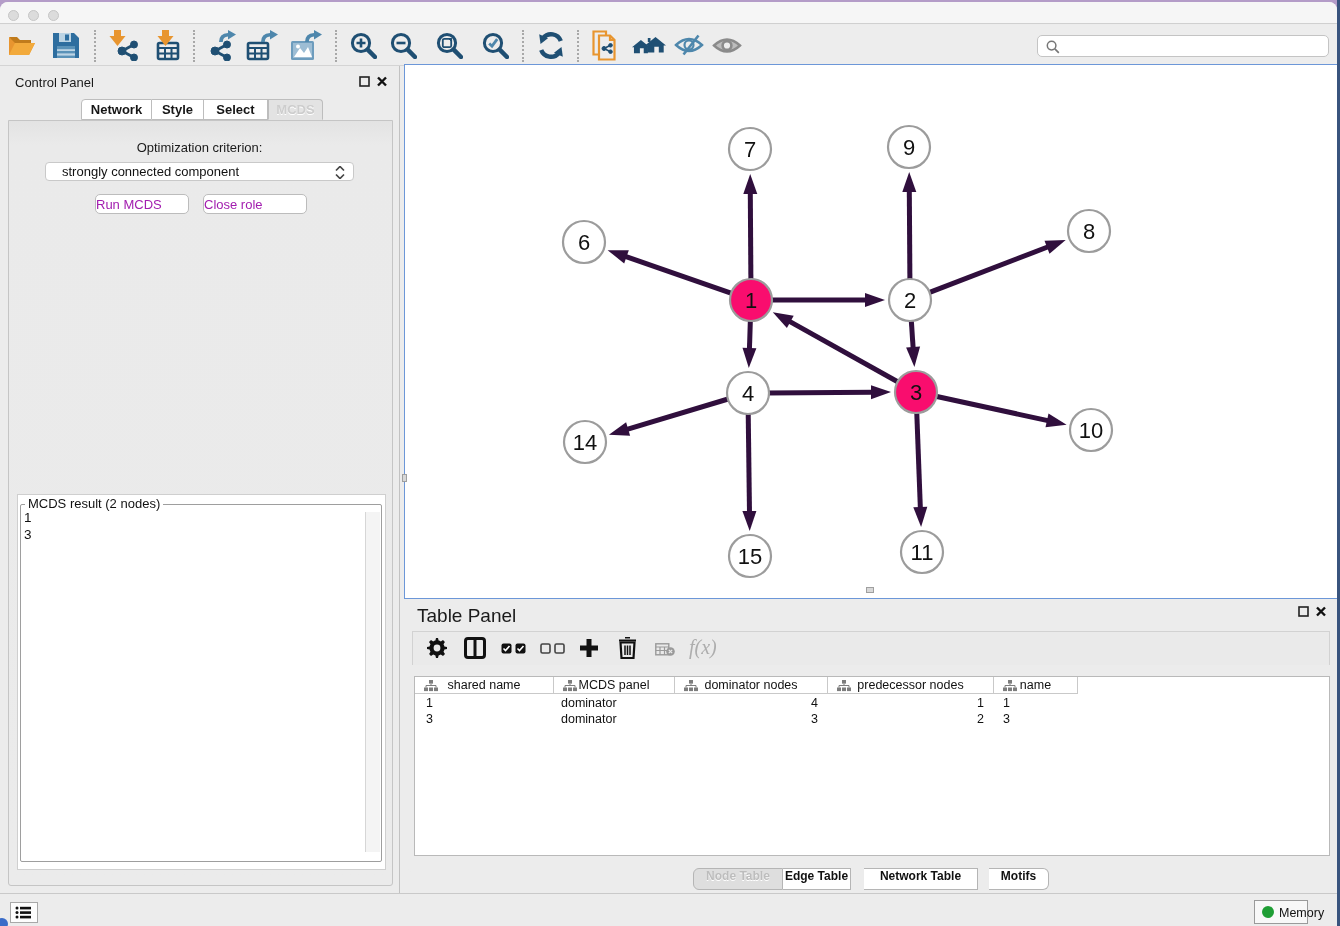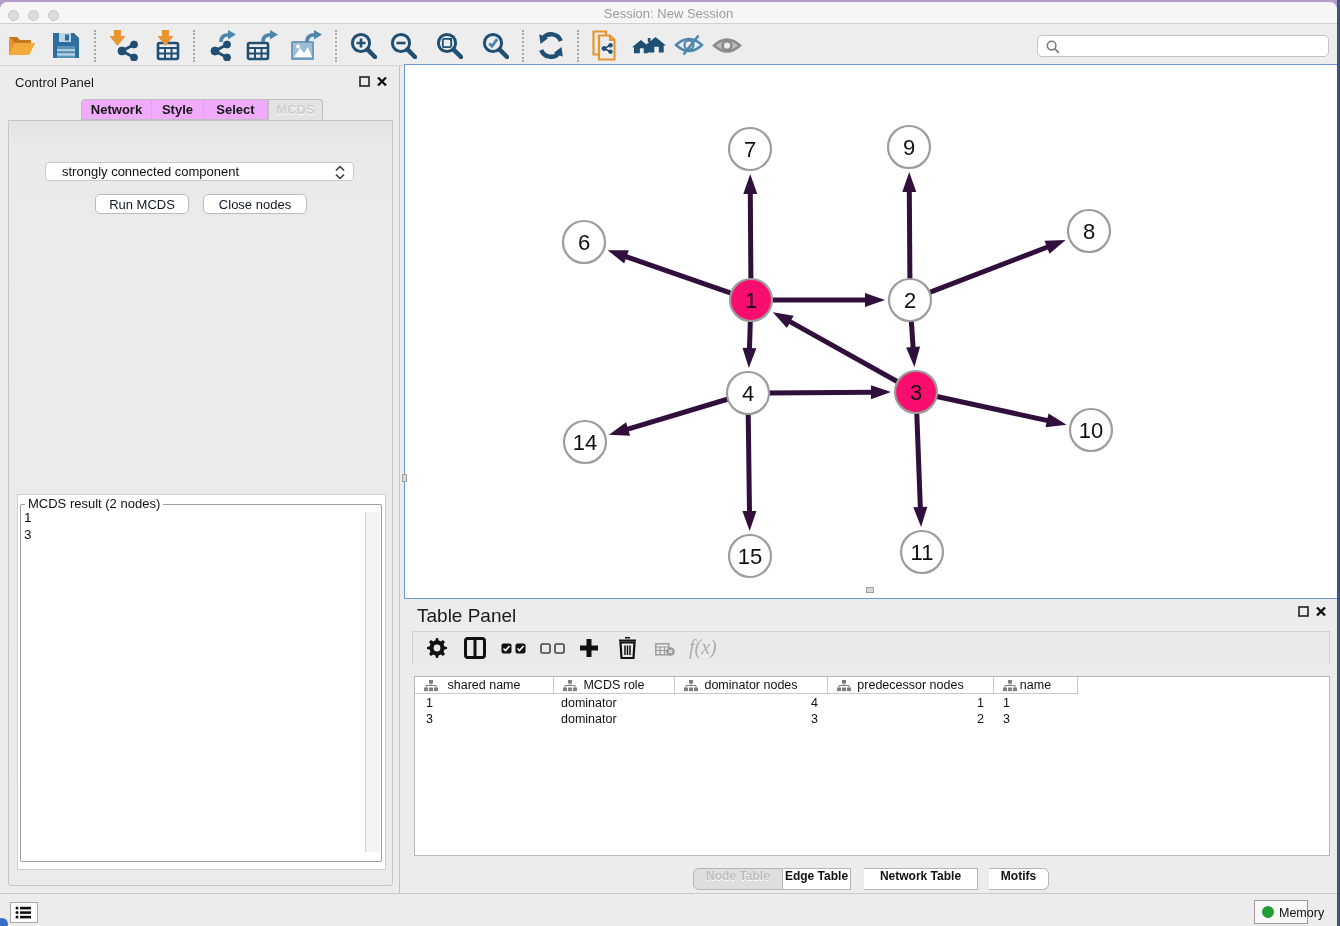--- a/index.html
+++ b/index.html
@@ -6,25 +6,25 @@
 .abs{position:absolute}
 #titlebar{position:absolute;left:0;top:0;width:100%;height:22px;background:#f6f6f6;border-radius:8px 8px 0 0;border-bottom:1px solid #d0d0d0}
 .tl{position:absolute;top:8px;width:11px;height:11px;border-radius:50%;background:#dcdcdc;border:1px solid #c6c6c6}
 #wtitle{position:absolute;top:4px;left:0;width:100%;text-align:center;font-size:13px;color:#9b9b9b}
 #toolbar{position:absolute;left:0;top:23px;width:100%;height:41px;background:#ededed;border-bottom:1px solid #d4d4d4}
 .sep{position:absolute;top:5px;height:32px;width:0;border-left:2px dotted #a8a8a8}
 #searchbox{position:absolute;left:1037px;top:10px;width:292px;height:22px;background:#fff;border:1px solid #c4c4c4;border-radius:5px}
 
 #cp{position:absolute;left:0;top:64px;width:400px;height:827px;background:#ececec;border-right:1px solid #c2c2c2}
 #cptitle{position:absolute;left:15px;top:9px;font-size:13px;color:#1a1a1a}
-.tab{position:absolute;top:33px;height:21px;background:#f0abfc;border:1px solid #bdbdbd;font-size:13px;font-weight:bold;color:#161616;text-align:center;line-height:20px}
+.tab{position:absolute;top:33px;height:21px;background:#ffffff;border:1px solid #bdbdbd;font-size:13px;font-weight:bold;color:#161616;text-align:center;line-height:20px}
 #cppanel{position:absolute;left:8px;top:54px;width:385px;height:766px;border:1px solid #c5c5c5;background:linear-gradient(180deg,#e3e3e3 0px,#eaeaea 24px,#ebebeb 100%);border-radius:0 0 3px 3px}
 #optlbl{position:absolute;left:0;top:74px;width:100%;text-align:center;font-size:13px;color:#1a1a1a}
 #dropdown{position:absolute;left:45px;top:96px;width:309px;height:19px;background:#fff;border:1px solid #c9c9c9;border-radius:4px;font-size:13px;color:#111;line-height:18px;padding-left:16px}
-.btn{position:absolute;top:128px;height:20px;background:#fff;border:1px solid #bcbcbc;border-radius:5px;font-size:13px;color:#0f172a;text-align:center;line-height:19px}
+.btn{position:absolute;top:128px;height:20px;background:#fff;border:1px solid #bcbcbc;border-radius:5px;font-size:13px;color:#a21caf;text-align:left;line-height:19px}
 #mcdsbox{position:absolute;left:17px;top:428px;width:369px;height:376px;background:#fff;border:1px solid #cfcfcf}
 #mcdsborder{position:absolute;left:2px;top:9px;width:362px;height:358px;border:1px solid #9e9e9e;border-radius:2px}
 #mcdslbl{position:absolute;left:7px;top:1px;font-size:13px;color:#111;background:#fff;padding:0 3px}
 #mcdstext{position:absolute;left:6px;top:15px;font-size:13.5px;color:#111;line-height:16.5px}
 #mcdsscroll{position:absolute;left:347px;top:17px;width:15px;height:340px;background:#f4f4f4;border-left:1px solid #d6d6d6}
 
 #net{position:absolute;left:404px;top:62px;width:933px;height:535px;border:1px solid #6c97d8;border-right:none;background:#fff}
 #nettb{position:absolute;left:0;top:0;width:100%;height:25px;background:linear-gradient(#f2f2f2,#dfdfdf);border-bottom:1px solid #b8b8b8}
 #nettitle{position:absolute;top:5px;left:0;width:100%;text-align:center;font-size:13px;font-weight:bold;color:#222;letter-spacing:.4px}
 .mac{position:absolute;top:9px;width:11px;height:11px;border-radius:50%}
@@ -41,21 +41,20 @@
 #listbtn{position:absolute;left:10px;top:8px;width:28px;height:21px;background:#fdfdfd;border:1px solid #a8a8a8}
 #membtn{position:absolute;left:1254px;top:6px;width:54px;height:24px;background:#f8f8f8;border:1px solid #9a9a9a;font-size:12.5px;color:#0f172a}
 #deskright{position:absolute;left:1337px;top:0;width:3px;height:926px;background:#39547e}
 </style></head><body>
 <div id="deskright"></div>
 <div id="win">
 <div id="titlebar">
 <div class="tl" style="left:8px"></div>
       <div class="tl" style="left:28px"></div>
       <div class="tl" style="left:48px"></div>
-<div id="wtitle">Session: New Session</div>
 </div>
 <div id="toolbar">
       <svg class="abs" style="left:7px;top:7px" width="30" height="26" viewBox="0 0 30 26">
         <path d="M2 5 L10 5 L13 8 L24 8 L24 11 L6 11 Z" fill="#c07b1c"></path>
 <path d="M2 5 L2 23 L22 23 L28 11 L8 11 Z" fill="#e8952f"></path>
 <path d="M2 23 L8 11 L28 11 L22 23 Z" fill="#f2aa3c"></path>
       </svg>
 <svg class="abs" style="left:52px;top:7px" width="28" height="27" viewBox="0 0 28 27">
         <path d="M1 1 L22 1 L27 6 L27 26 L1 26 Z" fill="#2e6e9f"></path>
 <rect x="7" y="1" width="12" height="9" fill="#bcd4e4"></rect>
@@ -202,27 +201,28 @@
 <div id="cptitle">Control Panel</div>
 <svg class="abs" style="left:359px;top:10px" width="30" height="12">
         <rect x="1" y="1" width="9" height="9" fill="none" stroke="#222" stroke-width="1.6"></rect>
         <path d="M19 1.5 L27 9.5 M27 1.5 L19 9.5" stroke="#111" stroke-width="2.4"></path>
       </svg>
 <div class="tab" style="left:81px;width:71px;border-radius:4px 0 0 0">Network</div>
 <div class="tab" style="left:152px;width:52px;border-left:none">Style</div>
 <div class="tab" style="left:204px;width:64px;border-left:none">Select</div>
 <div class="tab" style="left:268px;width:55px;border-radius:0 4px 0 0;background:#e3e3e3;color:#cdcdcd;text-shadow:0 1px 0 #fff;border-bottom:1px solid #e3e3e3">MCDS</div>
 <div id="cppanel"></div>
+<div id="optlbl">Optimization criterion:</div>
 <div id="dropdown">strongly connected component
 <svg class="abs" style="right:8px;top:3px" width="10" height="13">
           <path d="M1 4.5 L5 0.5 L9 4.5 M1 8.5 L5 12.5 L9 8.5" fill="none" stroke="#444" stroke-width="1.7"></path>
         </svg>
 </div>
 <div class="btn" style="left:95px;width:94px">Run MCDS</div>
-<div class="btn" style="left:203px;width:104px">Close nodes</div>
+<div class="btn" style="left:203px;width:104px">Close role</div>
 <div id="mcdsbox">
 <div id="mcdsborder"></div>
 <div id="mcdslbl">MCDS result (2 nodes)</div>
 <div id="mcdstext">1<br>3</div>
 <div id="mcdsscroll"></div>
 </div>
 </div>
 <div id="net">
 <svg class="abs" style="left:0;top:26px" width="931" height="508">
         <g stroke="#300f3d" stroke-width="5">
@@ -340,21 +340,21 @@
         <div class="hcell" style="left:0px;width:139px">shared name</div>
         <svg class="abs" style="left:9px;top:3px" width="14" height="12" viewBox="0 0 14 12">
           <g fill="#7d7d7d">
             <rect x="5" y="0" width="4" height="3.6"></rect>
             <rect x="0" y="7.5" width="4" height="3.6"></rect>
             <rect x="5" y="7.5" width="4" height="3.6"></rect>
             <rect x="10" y="7.5" width="4" height="3.6"></rect>
           </g>
           <path d="M7 3.6 L7 5.5 M2 7.5 L2 5.5 L12 5.5 L12 7.5" stroke="#7d7d7d" fill="none" stroke-width="1"></path>
         </svg>
-        <div class="hcell" style="left:139px;width:121px">MCDS role</div>
+        <div class="hcell" style="left:139px;width:121px">MCDS panel</div>
         <svg class="abs" style="left:148px;top:3px" width="14" height="12" viewBox="0 0 14 12">
           <g fill="#7d7d7d">
             <rect x="5" y="0" width="4" height="3.6"></rect>
             <rect x="0" y="7.5" width="4" height="3.6"></rect>
             <rect x="5" y="7.5" width="4" height="3.6"></rect>
             <rect x="10" y="7.5" width="4" height="3.6"></rect>
           </g>
           <path d="M7 3.6 L7 5.5 M2 7.5 L2 5.5 L12 5.5 L12 7.5" stroke="#7d7d7d" fill="none" stroke-width="1"></path>
         </svg>
         <div class="hcell" style="left:260px;width:153px">dominator nodes</div>

